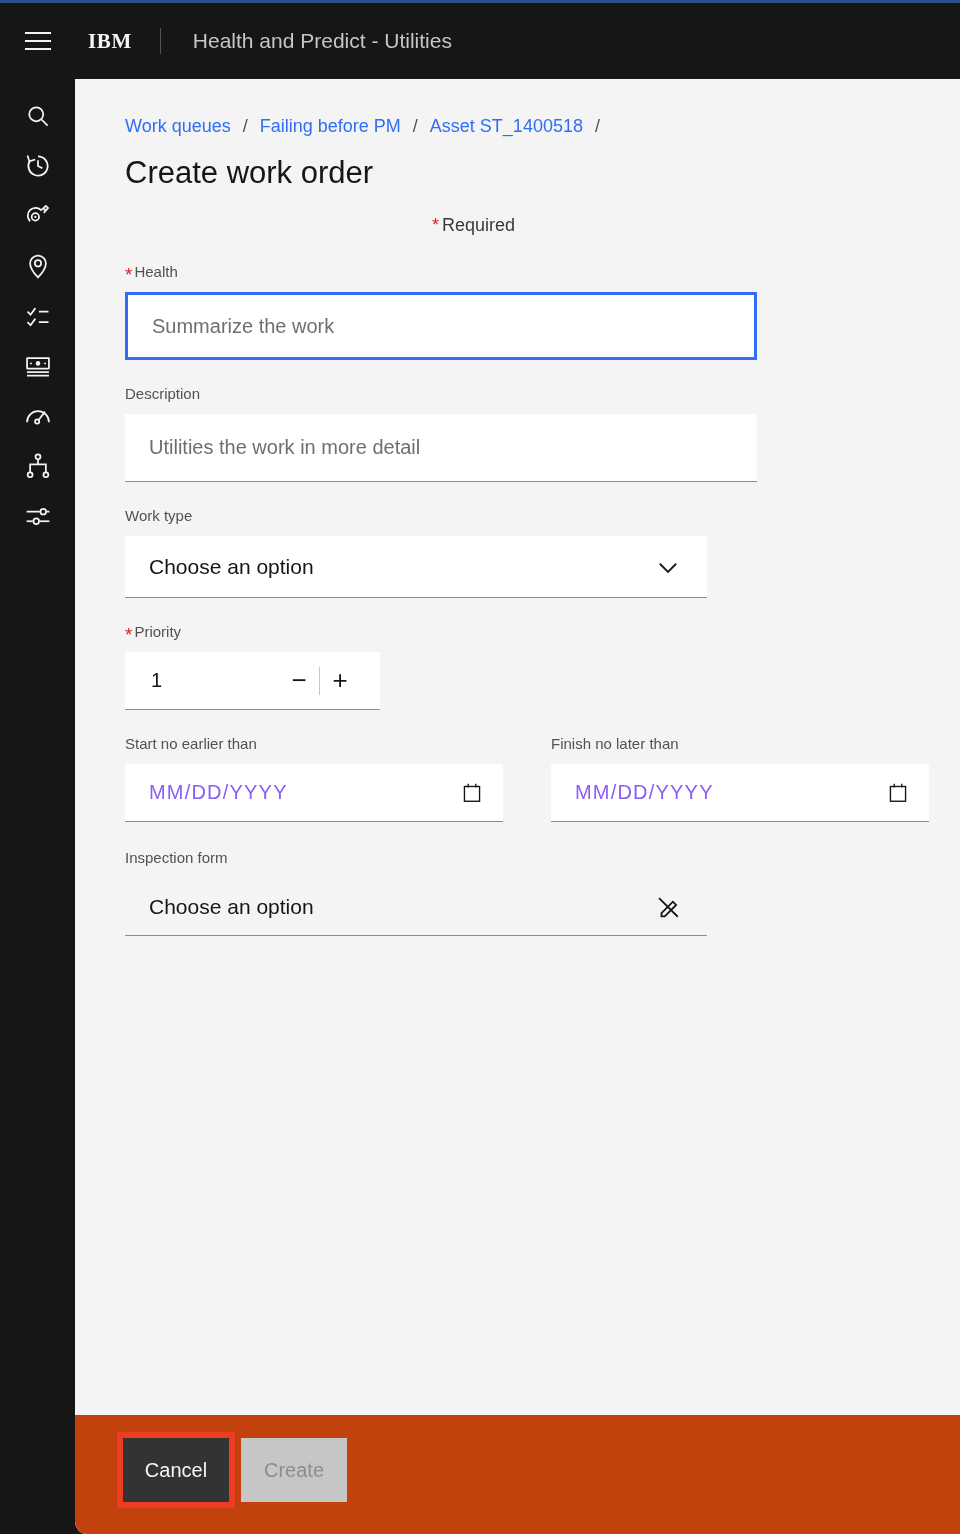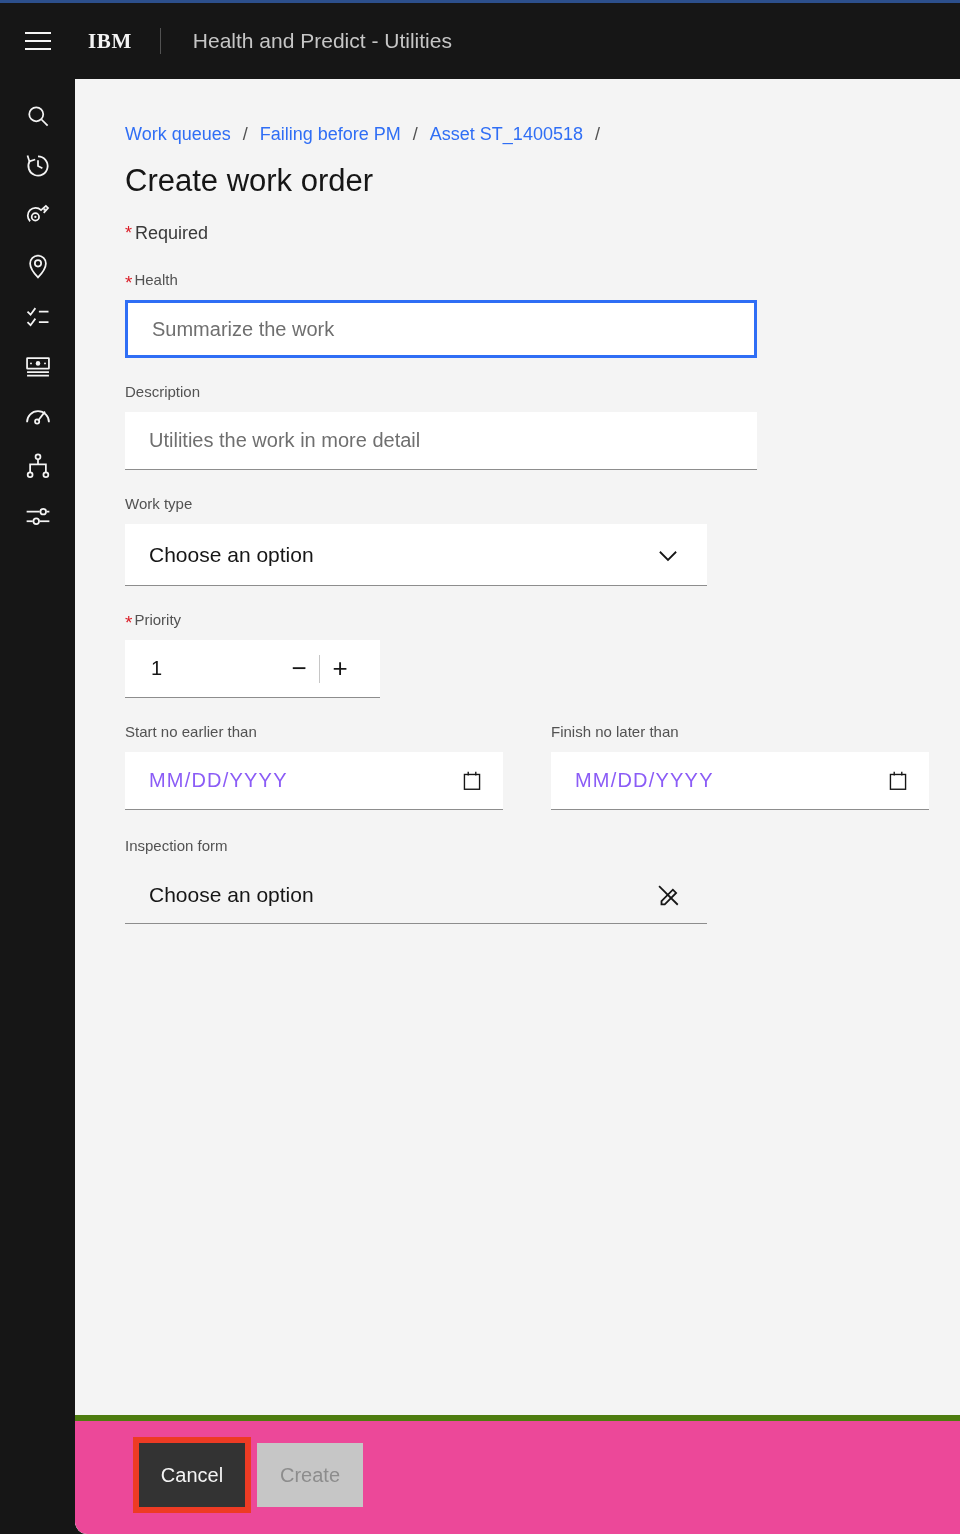--- a/index.html
+++ b/index.html
@@ -105,21 +105,21 @@
     left: 75px;
     width: 885px;
     height: 1455px;
     background: #f4f4f4;
     border-bottom-left-radius: 12px;
     overflow: hidden;
   }
 
   .content {
     position: absolute;
-    top: 16px; left: 0;
+    top: 8px; left: 0;
     width: 885px;
     height: 1336px;
     padding: 26px 50px 0 50px;
   }
 
   
   .breadcrumb {
     display: flex;
     align-items: center;
     font-size: 18px;
@@ -140,21 +140,21 @@
 
   .page-title {
     font-size: 31px;
     font-weight: 400;
     color: #161616;
     line-height: 40px;
     margin-bottom: 22px;
   }
 
   .required-note {
-    text-align: left;
+    text-align: center;
     font-size: 18px;
     color: #393939;
     margin-bottom: 26px;
     padding-right: 88px;
   }
   .required-note .star { color: #da1e28; margin-right: 3px; }
 
   
   .field { margin-bottom: 24px; }
 
@@ -171,21 +171,21 @@
     font-size: 19px;
     line-height: 1;
     margin-right: 2px;
     position: relative;
     top: 2px;
   }
 
   .input-box {
     position: relative;
     width: 632px;
-    height: 58px;
+    height: 68px;
     background: #ffffff;
     border: none;
     border-bottom: 1px solid #8d8d8d;
     display: flex;
     align-items: center;
     padding: 0 24px;
     cursor: text;
   }
   .input-box.focused {
     border: 3px solid #2f6ef5;
@@ -310,24 +310,23 @@
     display: flex;
   }
 
   
   .footer {
     position: absolute;
     left: 0;
     top: 1336px;
     width: 885px;
     height: 119px;
-    background: #ec4899;
-    border-top: 6px solid #4d7c0f;
+    background: #c2410c;
+    border-top: 1px solid #4d7c0f;
     border-bottom-left-radius: 12px;
-    padding-left: 16px;
   }
   .footer-inner {
     display: flex;
     align-items: flex-start;
     padding: 22px 0 0 48px;
     gap: 12px;
   }
   .btn-cancel {
     width: 106px;
     height: 64px;

